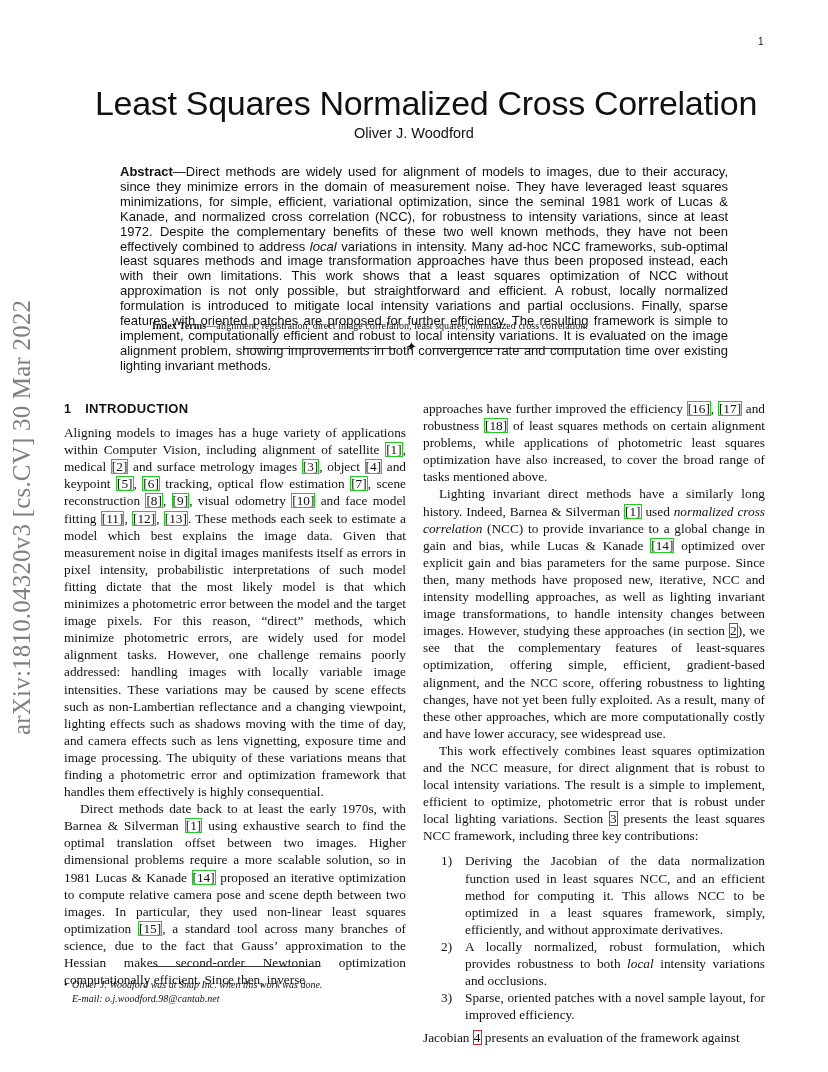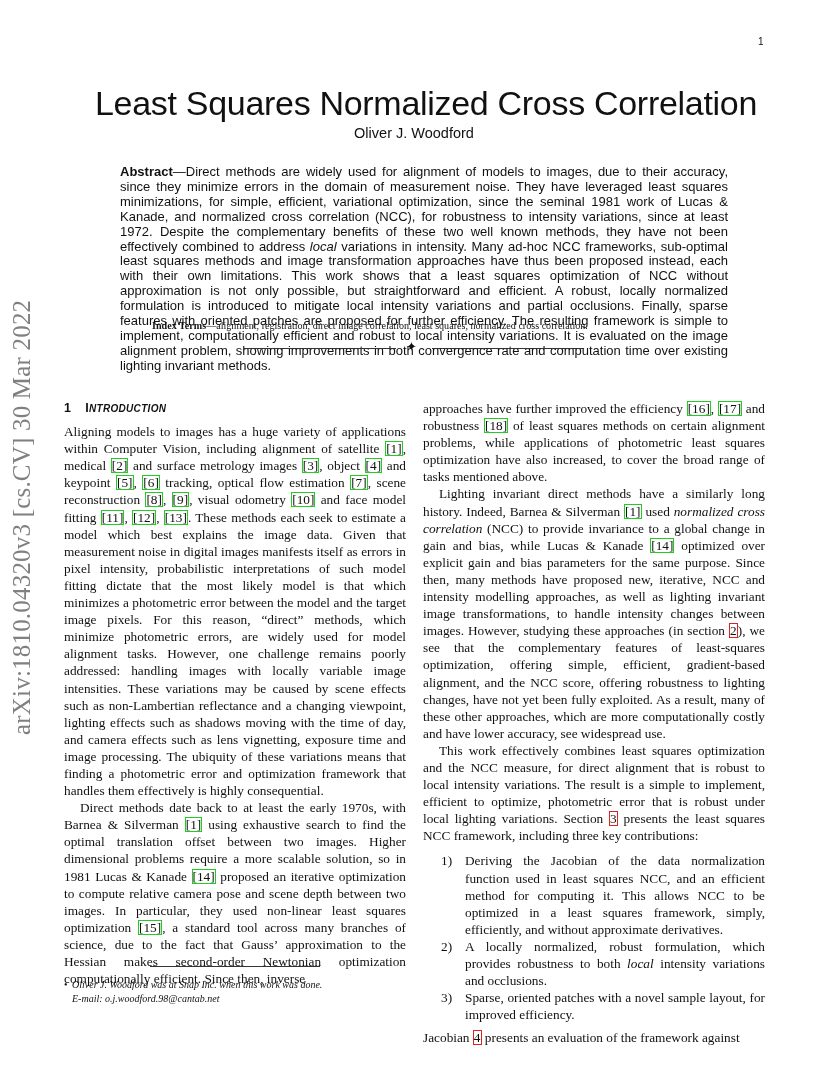--- a/index.html
+++ b/index.html
@@ -15,21 +15,21 @@
   .divider .line.l { left: 0; }
   .divider .line.r { right: 0; }
   .divider .star { position: absolute; left: 162px; top: -2px; font-size: 13px; font-family: "DejaVu Sans", sans-serif; }
   .arxiv-stamp { position: absolute; left: 8px; top: 735px; transform: rotate(-90deg); transform-origin: left top; font-family: "Liberation Serif", serif; font-size: 25px; color: #808080; white-space: nowrap; letter-spacing: 0.2px; }
   .col { position: absolute; top: 400px; width: 342px; font-family: "Liberation Serif", serif; font-size: 13.3px; line-height: 17.1px; text-align: justify; hyphens: auto; }
   .col.left { left: 64px; }
   .col.right { left: 423px; }
   .section-heading { font-family: "Liberation Sans", sans-serif; font-weight: bold; font-size: 12.5px; margin: 0 0 6px 0; letter-spacing: 0.3px; }
   .section-heading .num { margin-right: 14px; }
   .section-heading .sc-big { font-size: 12.5px; }
-  .section-heading .sc-small { font-size: 10px; font-style: italic; }
+  .section-heading .sc-small { font-size: 13px; }
   p { margin: 0; }
   p.indent { text-indent: 16px; }
   .cite { outline: 1px solid #22cc22; outline-offset: -1px; padding: 0 1px; }
   .xref { outline: 1px solid #dd2222; outline-offset: -1px; padding: 0 1px; }
   .contrib-list { list-style: none; margin: 8px 0 6px 0; padding: 0; }
   .contrib-list li { position: relative; padding-left: 42px; }
   .contrib-list li .marker { position: absolute; left: 18px; top: 0; }
   em { font-style: italic; }
   .footnote-rule { position: absolute; top: 966px; left: 150px; width: 170px; height: 1px; background: #333; }
   .footnote { position: absolute; top: 978px; left: 64px; width: 342px; font-family: "Liberation Serif", serif; font-style: italic; font-size: 10px; line-height: 13.5px; }

